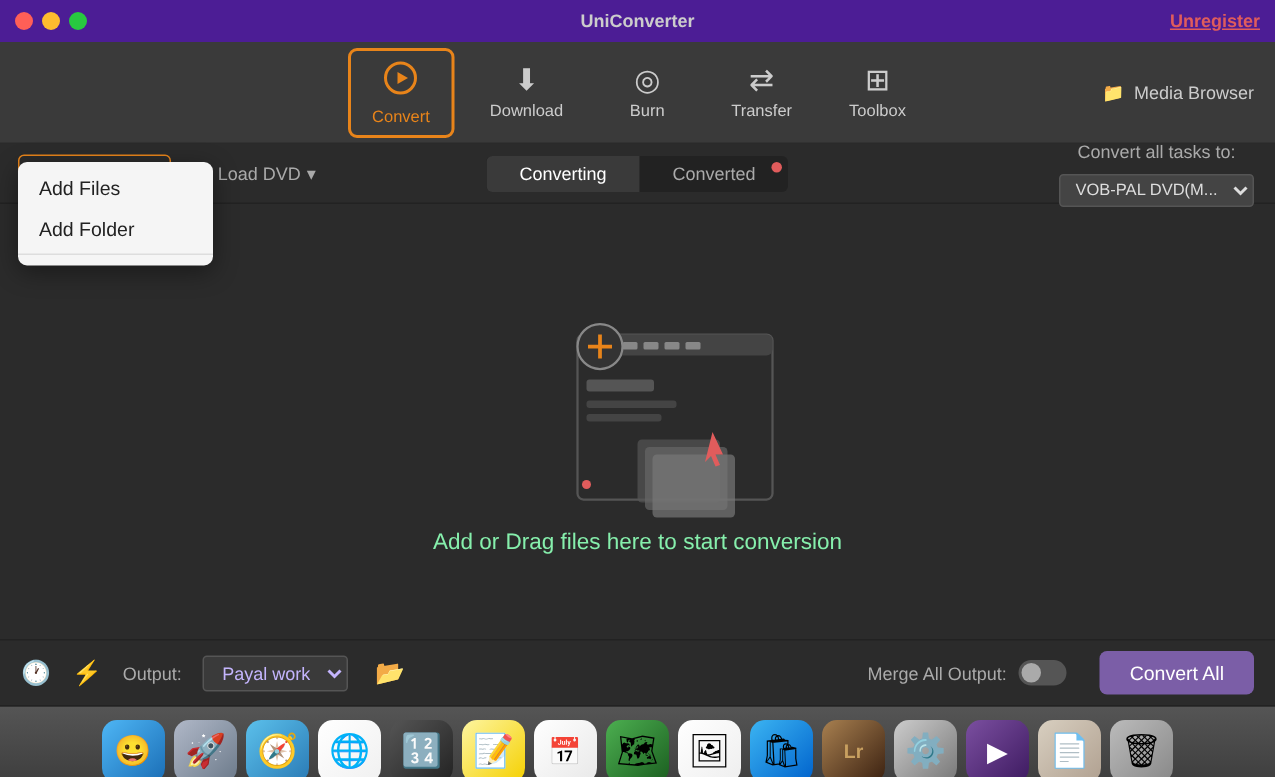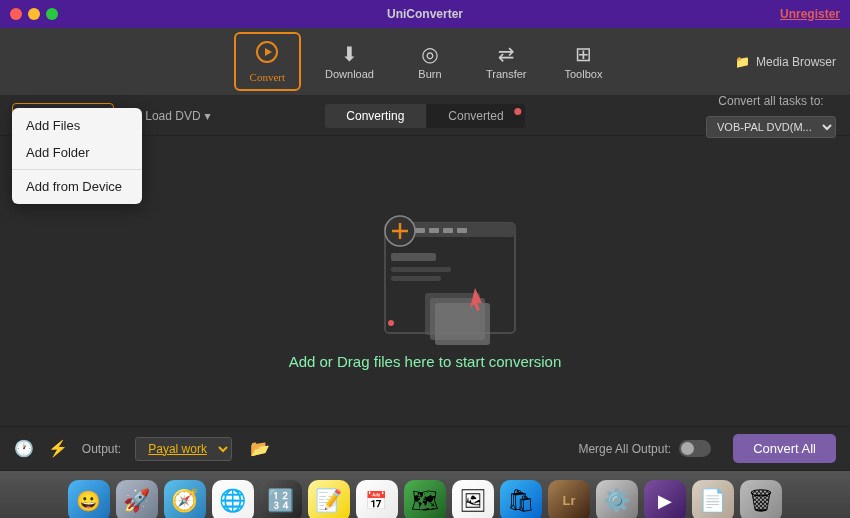--- a/index.html
+++ b/index.html
@@ -72,21 +72,20 @@
       cursor: pointer;
       border-radius: 6px;
       color: #ccc;
       font-size: 11px;
       gap: 4px;
       min-width: 64px;
     }
     .nav-item.active {
       border: 2px solid #e8841a;
       color: #e8841a;
-      font-family: Liberation Serif, serif;
     }
     .nav-icon {
       font-size: 20px;
       line-height: 1;
     }
     .nav-right {
       position: absolute;
       right: 14px;
       display: flex;
       align-items: center;
@@ -237,26 +236,25 @@
       align-items: center;
       padding: 0 14px;
       border-top: 1px solid #222;
       gap: 14px;
     }
     .bottom-icon { color: #888; font-size: 16px; cursor: pointer; }
     .output-label { color: #aaa; font-size: 12px; }
     .output-select {
       background: #3a3a3a;
       border: 1px solid #555;
-      color: #eab308;
+      color: #c4b5fd;
       font-size: 12px;
       padding: 3px 8px;
       border-radius: 3px;
       cursor: pointer;
-      text-decoration: underline;
     }
     .folder-icon { color: #e8841a; font-size: 16px; cursor: pointer; margin-left: 4px; }
     .merge-label {
       margin-left: auto;
       color: #aaa;
       font-size: 12px;
       display: flex;
       align-items: center;
       gap: 8px;
     }
@@ -406,21 +404,20 @@
     <select class="format-select">
       <option>VOB-PAL DVD(M...</option>
     </select>
   </div>
 </div>
 
 <div class="dropdown-menu">
   <div class="dropdown-item">Add Files</div>
   <div class="dropdown-item">Add Folder</div>
   <div class="dropdown-divider"></div>
-  <div class="dropdown-item">Add from Device</div>
 </div>
 
 <div class="main-content">
   <svg class="illustration-svg" viewBox="0 0 200 160">
 
     <rect x="60" y="30" width="130" height="110" rx="4" fill="none" stroke="#555" stroke-width="1.5"></rect>
 
     <rect x="60" y="30" width="130" height="14" rx="4" fill="#444"></rect>
 
     <rect x="90" y="35" width="10" height="5" rx="1" fill="#888"></rect>

